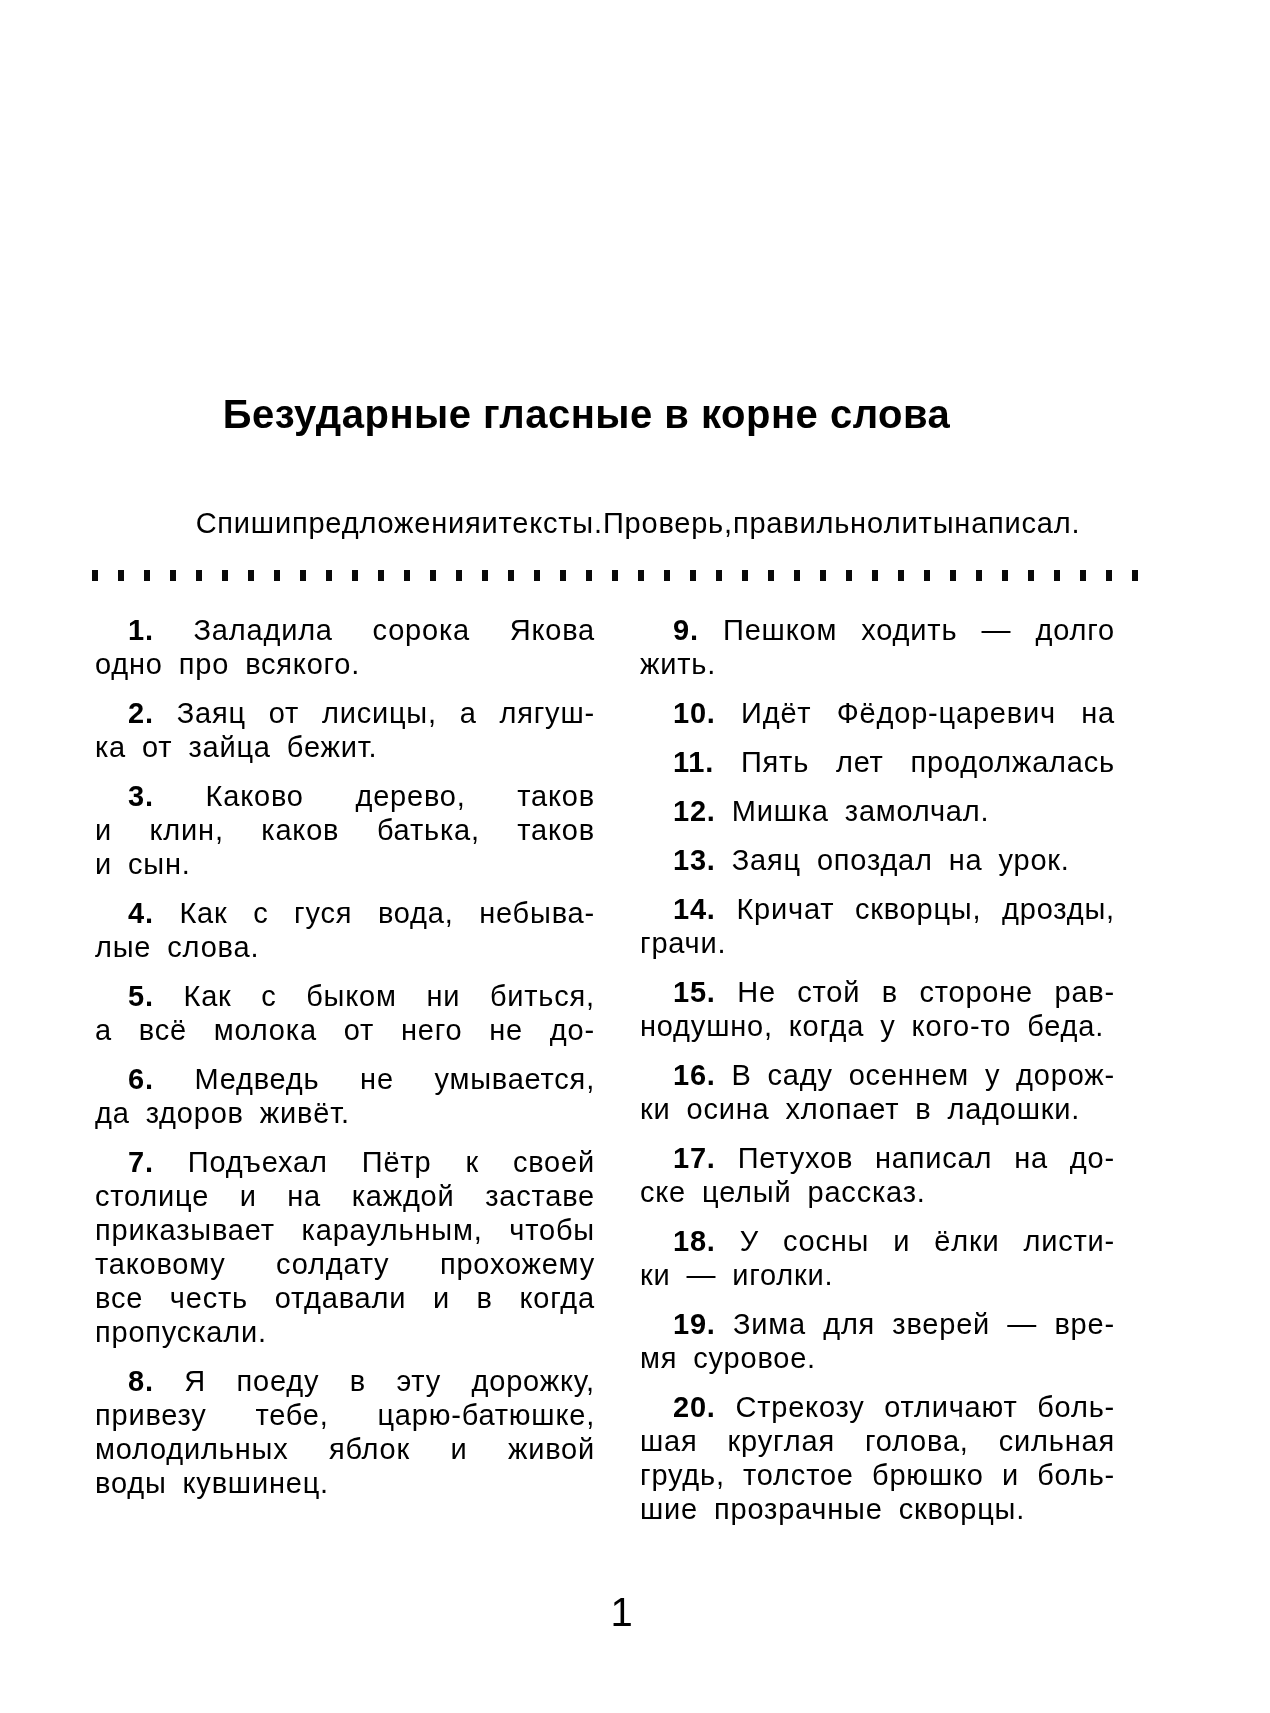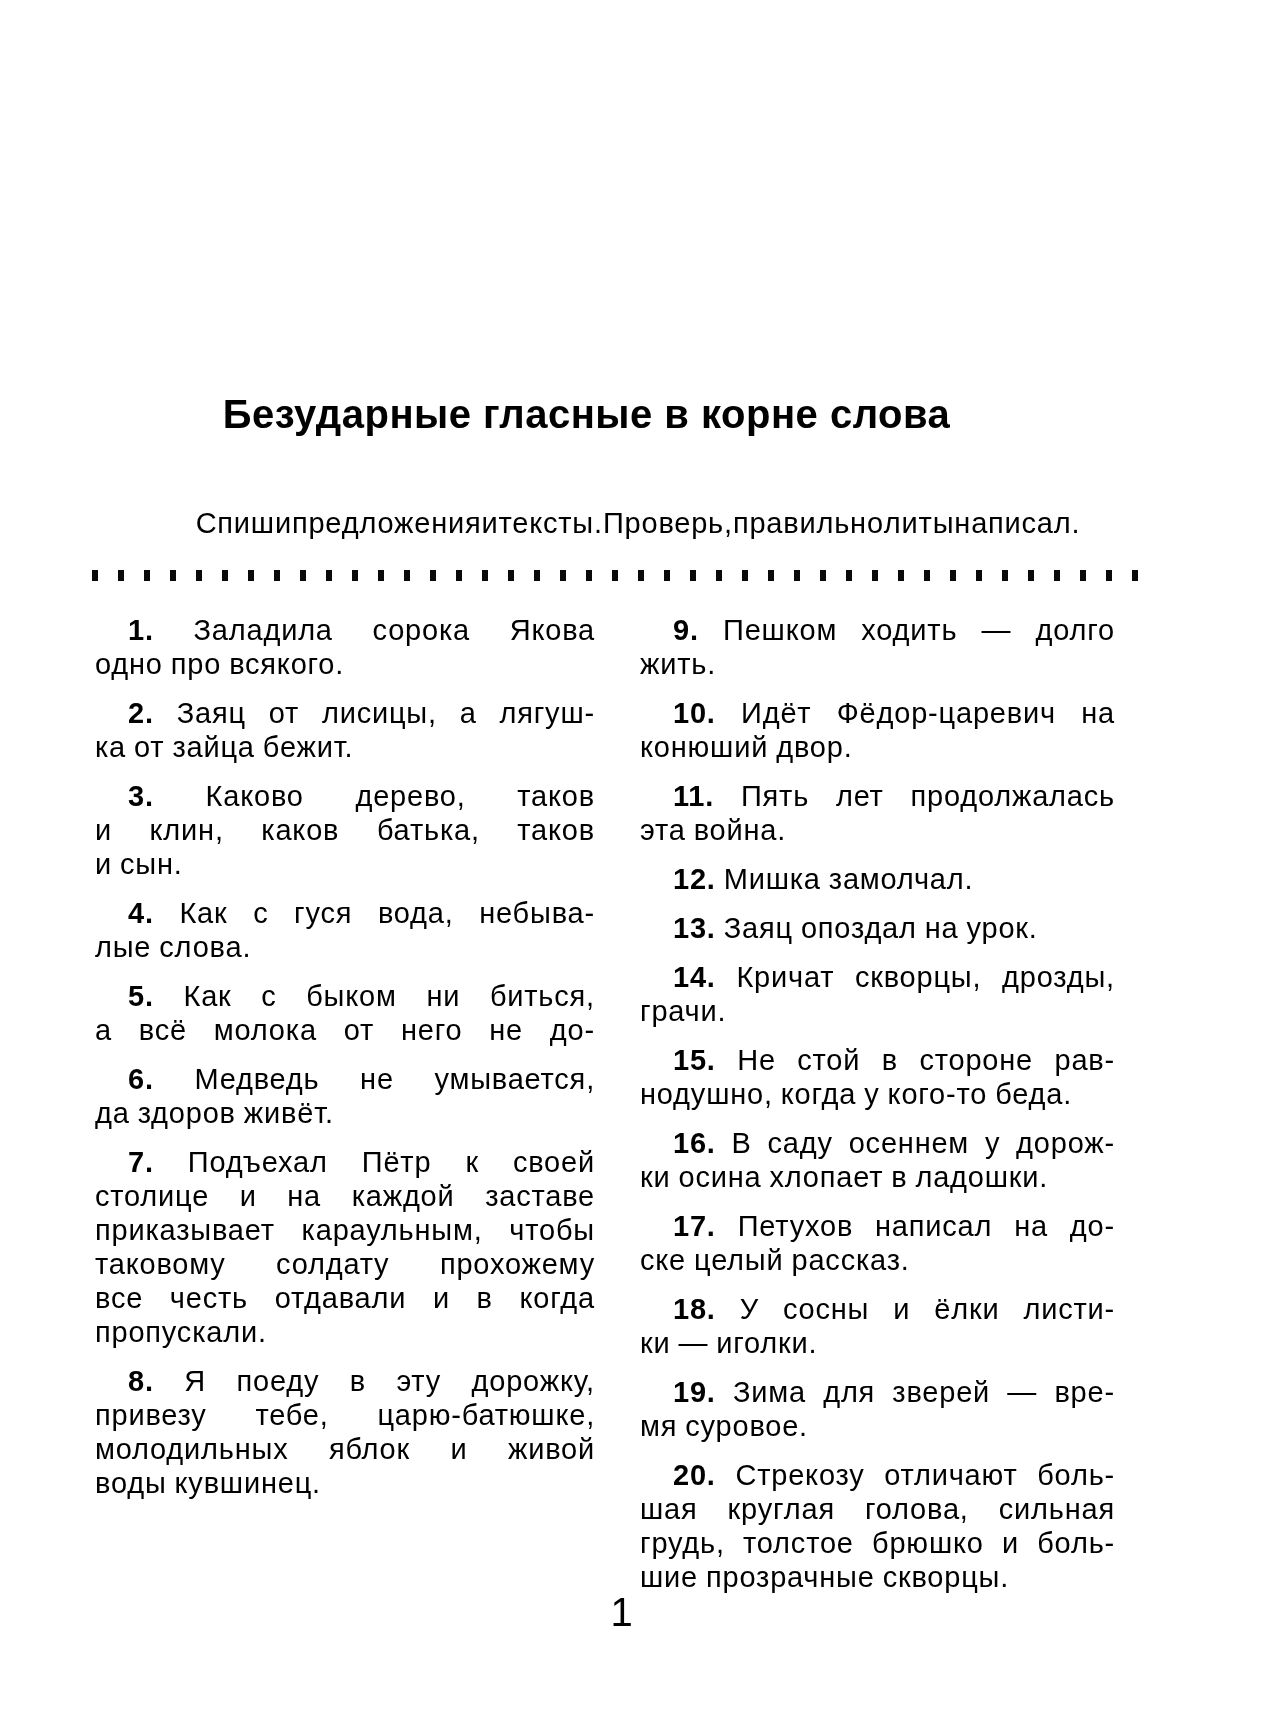--- a/index.html
+++ b/index.html
@@ -61,21 +61,21 @@
   .item { margin: 0; }
   .item + .item { margin-top: 15px; }
   .line {
     display: flex;
     font-size: 29px;
     line-height: 34px;
     letter-spacing: 0.8px;
     white-space: pre;
   }
   .line.fill { justify-content: space-between; }
-  .line.last { justify-content: flex-start; gap: 8px; }
+  .line.last { justify-content: flex-start; gap: 16px; }
   .num { font-weight: bold; }
   .pad { padding-left: 33px; }
   .page-number {
     position: absolute;
     top: 1592px;
     left: 95px;
     width: 1053px;
     text-align: center;
     font-size: 40px;
     line-height: 40px;
@@ -130,25 +130,23 @@
           <div class="line last"><span class="word">воды</span><span class="word">кувшинец.</span></div>
         </div>
       </div>
     <div class="col col-right">
         <div class="item">
           <div class="line fill"><span class="num pad">9.</span><span class="word">Пешком</span><span class="word">ходить</span><span class="word">—</span><span class="word">долго</span></div>
           <div class="line last"><span class="word">жить.</span></div>
         </div>
         <div class="item">
           <div class="line fill"><span class="num pad">10.</span><span class="word">Идёт</span><span class="word">Фёдор-царевич</span><span class="word">на</span></div>
-          <div class="line last"><span class="word">конюший</span><span class="word">двор.</span></div>
         </div>
         <div class="item">
           <div class="line fill"><span class="num pad">11.</span><span class="word">Пять</span><span class="word">лет</span><span class="word">продолжалась</span></div>
-          <div class="line last"><span class="word">эта</span><span class="word">война.</span></div>
         </div>
         <div class="item">
           <div class="line last"><span class="num pad">12.</span><span class="word">Мишка</span><span class="word">замолчал.</span></div>
         </div>
         <div class="item">
           <div class="line last"><span class="num pad">13.</span><span class="word">Заяц</span><span class="word">опоздал</span><span class="word">на</span><span class="word">урок.</span></div>
         </div>
         <div class="item">
           <div class="line fill"><span class="num pad">14.</span><span class="word">Кричат</span><span class="word">скворцы,</span><span class="word">дрозды,</span></div>
           <div class="line last"><span class="word">грачи.</span></div>

